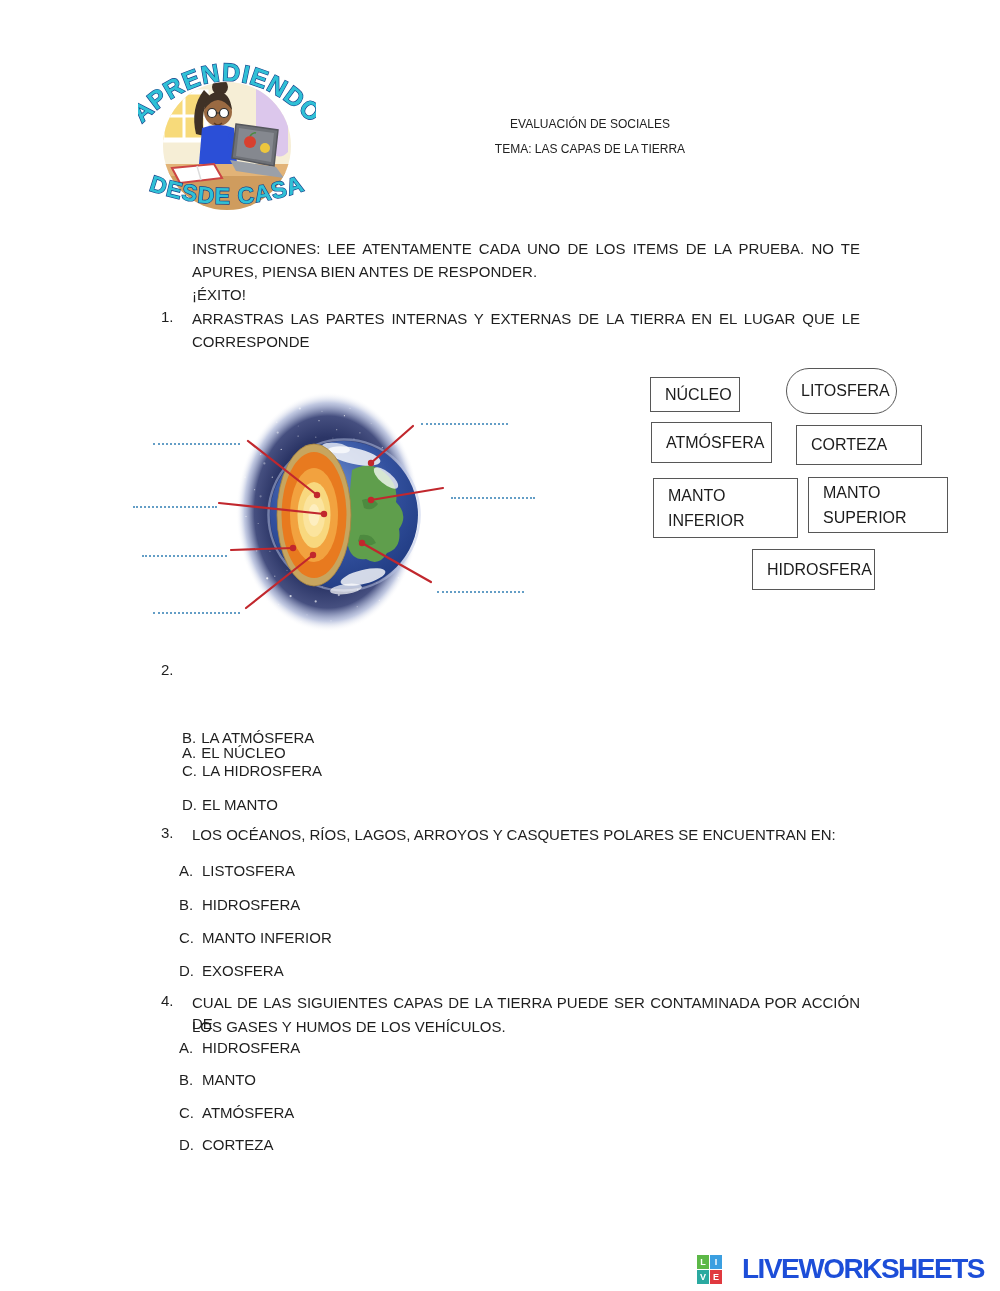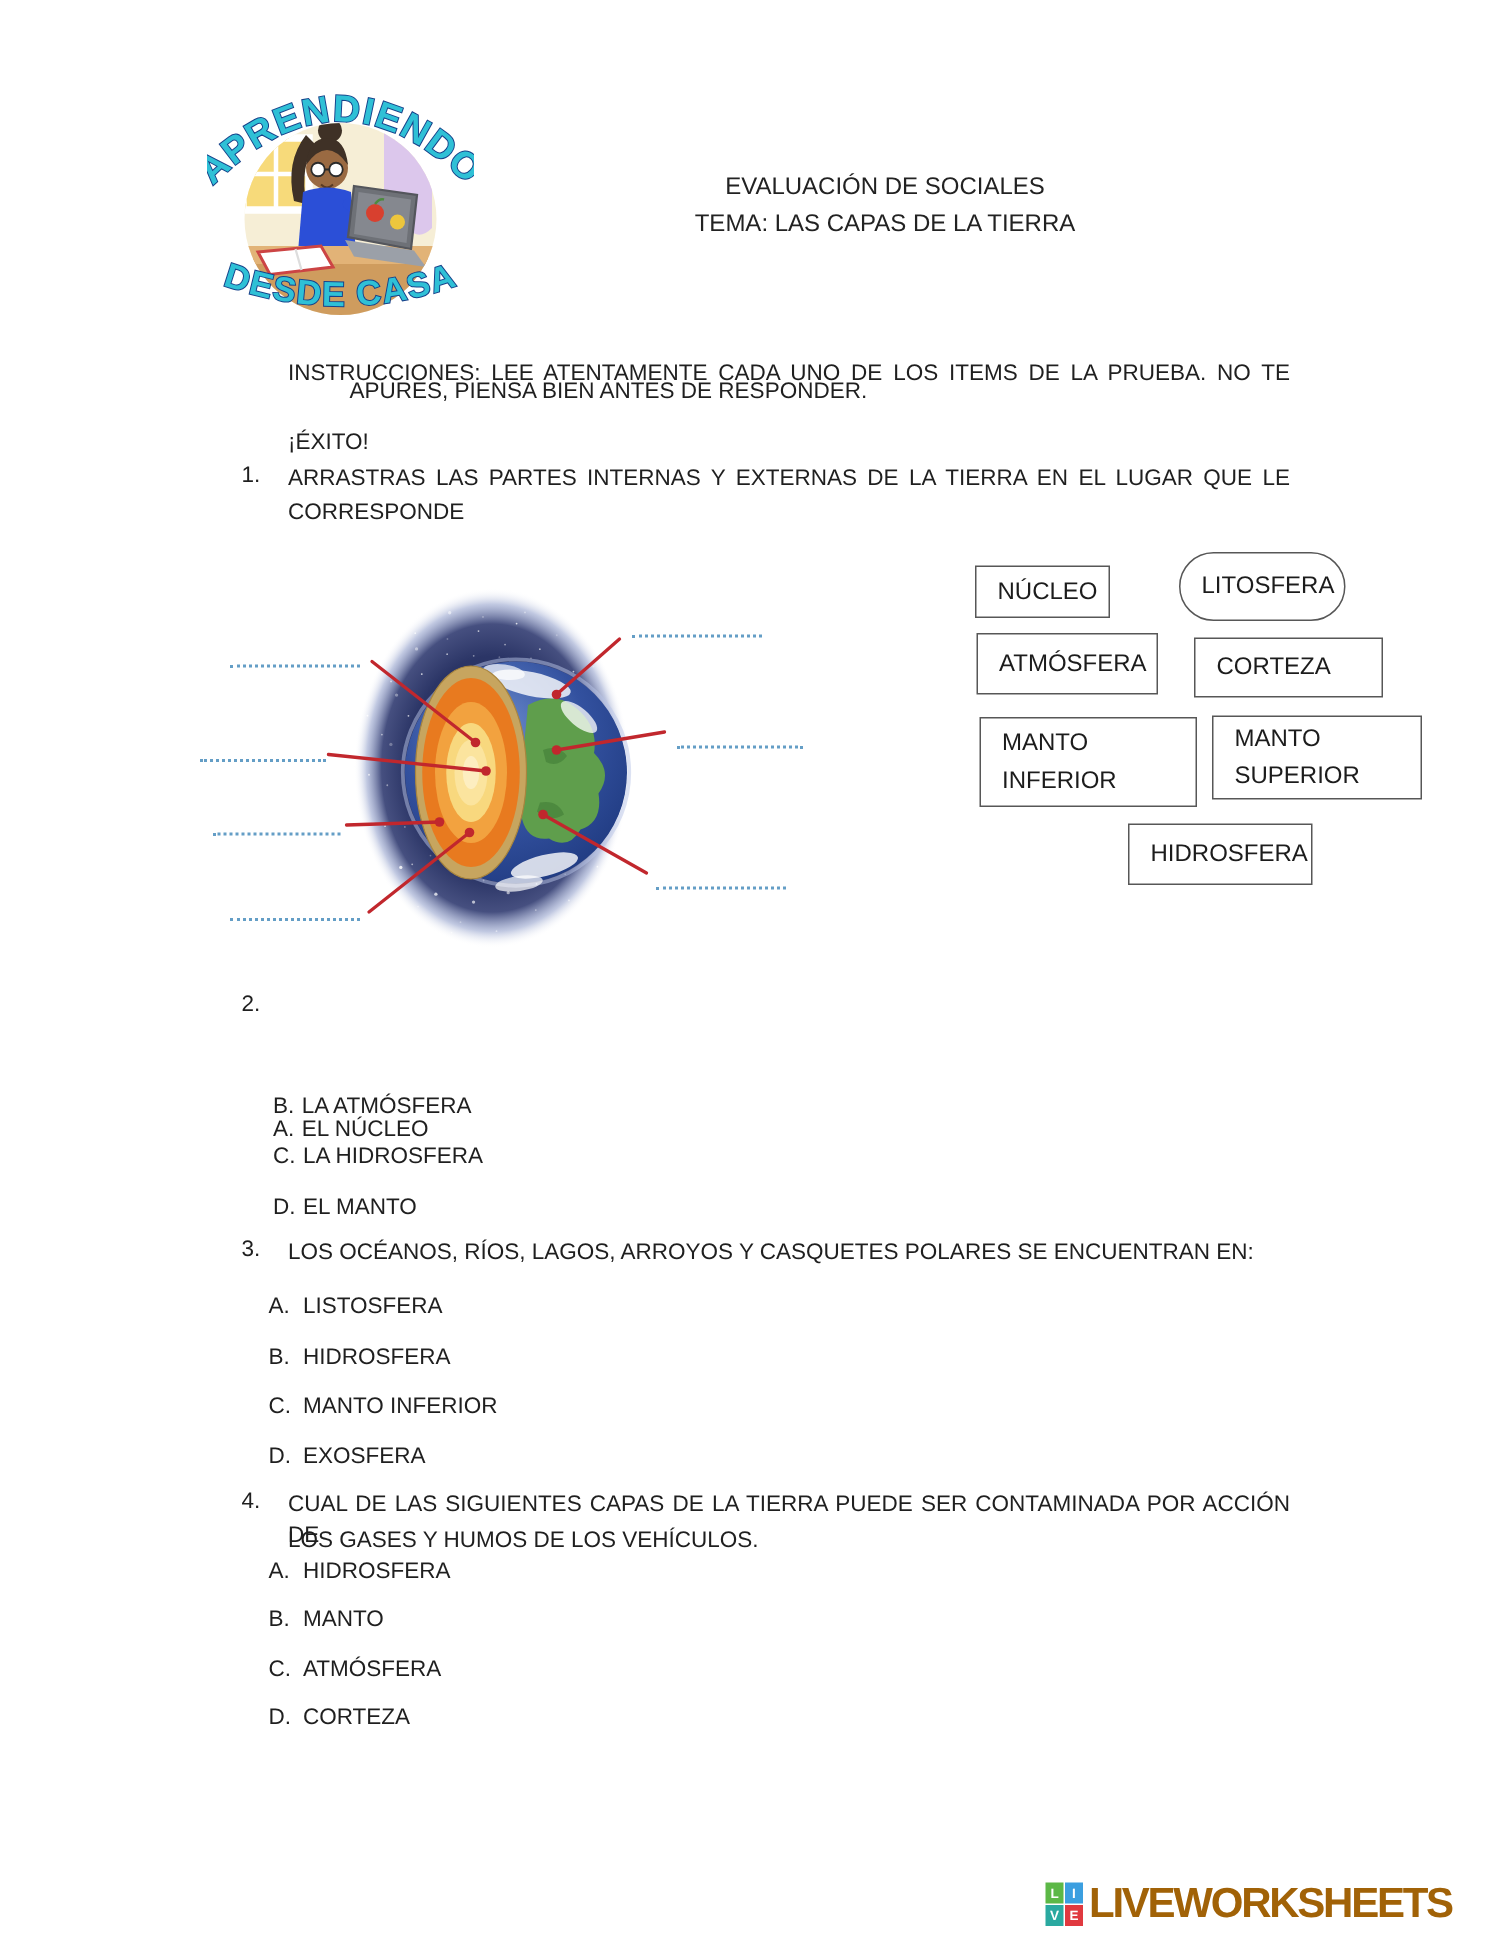--- a/index.html
+++ b/index.html
@@ -1,38 +1,38 @@
 <!DOCTYPE html>
 <html><head>
 <meta charset="utf-8">
 <style>
   html,body{margin:0;padding:0;background:#fff;}
   body{font-family:"Liberation Sans",sans-serif;color:#1f1f1f;}
   .page{position:relative;width:1000px;height:1291px;background:#ffffff;overflow:hidden;}
   .title-block{position:absolute;left:415px;top:112px;width:350px;text-align:center;
-               font-size:16px;line-height:25px;color:#222;}
+               font-size:12px;line-height:25px;color:#222;}
   .body-line{position:absolute;font-size:15px;line-height:21px;color:#1f1f1f;}
   .w-just{width:668px;text-align:justify;text-align-last:justify;}
   .qnum{position:absolute;font-size:15px;color:#1f1f1f;}
   .opt{position:absolute;font-size:15px;color:#1f1f1f;cursor:pointer;}
   .ltr{margin-right:5px;}
   .ltr-w{display:inline-block;width:23px;}
   .labelbox{position:absolute;box-sizing:border-box;border:1.5px solid #575757;background:#fff;
             font-size:16px;color:#1c1c1c;display:flex;align-items:center;padding-left:14px;
             cursor:grab;}
   .labelbox.two{white-space:pre-line;line-height:25px;}
   .dropzone{position:absolute;height:14px;border-bottom:2px dotted #649ec6;cursor:pointer;}
   .earth-svg{position:absolute;left:120px;top:378px;width:460px;height:262px;}
   .logo-svg{position:absolute;left:138px;top:40px;width:178px;height:182px;}
   .logo-arc{fill:#2fc0d6;stroke:#17418a;stroke-width:1.3px;paint-order:stroke;
             font-weight:bold;font-family:"Liberation Sans",sans-serif;letter-spacing:1px;}
   .footer{position:absolute;left:697px;top:1253px;display:flex;align-items:center;cursor:pointer;}
   .lw-grid{display:grid;grid-template-columns:12px 12px;grid-template-rows:14px 14px;gap:1px;}
   .lw-cell{color:#fff;font-size:9px;font-weight:bold;display:flex;align-items:center;justify-content:center;}
-  .lw-text{font-size:28px;font-weight:800;color:#a16207;letter-spacing:-1.5px;margin-left:4px;
+  .lw-text{font-size:28px;font-weight:800;color:#1d4ed8;letter-spacing:-1.5px;margin-left:20px;
            font-family:"Liberation Sans",sans-serif;}
 </style>
 </head>
 <body>
 
 <div class="page">
 
   <svg class="logo-svg" viewBox="0 0 178 182">
     <defs>
       <clipPath id="sceneClip">
@@ -76,21 +76,21 @@
       <textPath href="#arcB" startOffset="50%" text-anchor="middle">DESDE CASA</textPath>
     </text>
   </svg>
 
   <div class="title-block">
     <div>EVALUACIÓN DE SOCIALES</div>
     <div>TEMA: LAS CAPAS DE LA TIERRA</div>
   </div>
 
   <div class="body-line w-just" style="left:192px;top:238px;">INSTRUCCIONES: LEE ATENTAMENTE CADA UNO DE LOS ITEMS DE LA PRUEBA.  NO TE</div>
-  <div class="body-line" style="left:192px;top:250px;margin-left:41px;">APURES, PIENSA BIEN ANTES DE RESPONDER.</div>
+  <div class="body-line" style="left:192px;top:261px;">APURES, PIENSA BIEN ANTES DE RESPONDER.</div>
   <div class="body-line" style="left:192px;top:284px;">¡ÉXITO!</div>
 
   <div class="qnum" style="left:161px;top:308px;">1.</div>
   <div class="body-line w-just" style="left:192px;top:308px;">ARRASTRAS LAS PARTES INTERNAS Y EXTERNAS DE LA TIERRA EN EL LUGAR QUE LE</div>
   <div class="body-line" style="left:192px;top:331px;">CORRESPONDE</div>
 
   <svg class="earth-svg" viewBox="120 378 460 262">
     <defs>
       <radialGradient id="haloGrad" cx="50%" cy="50%" r="50%">
         <stop offset="0%" stop-color="#2c3768"></stop>

